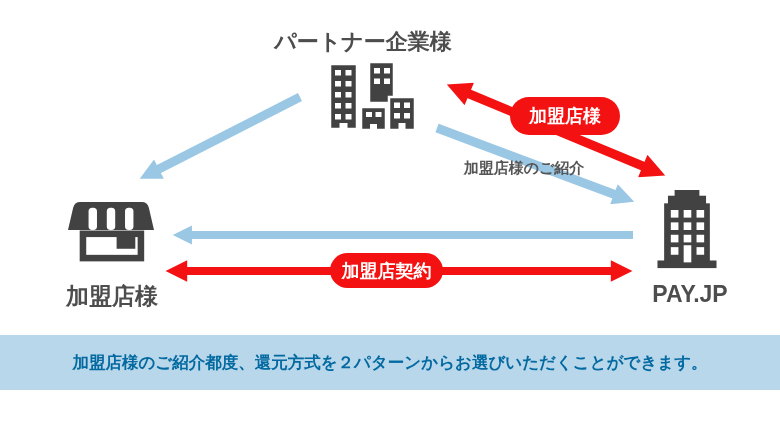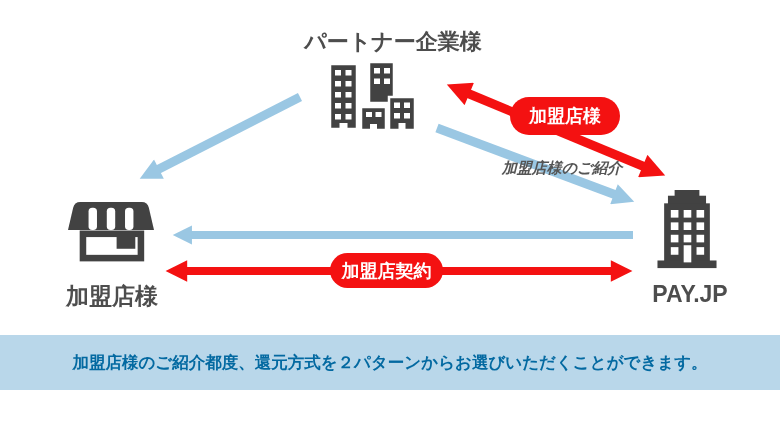--- a/index.html
+++ b/index.html
@@ -46,23 +46,23 @@
     font-weight: bold;
     font-size: 18px;
     display: flex;
     align-items: center;
     justify-content: center;
     white-space: nowrap;
   }
   .pill-agency   { left: 510px; top: 97px;  width: 110px; height: 38px; border-radius: 19px; }
   .pill-merchant { left: 330px; top: 253px; width: 113px; height: 35px; border-radius: 20px; }
   .label-intro-dev        { left: 150px; top: 121px; width: 160px; }
-  .label-merchant-referral{ left: 484px; top: 159px; width: 156px; font-style: italic; }
+  .label-merchant-referral{ left: 446px; top: 159px; width: 156px; }
   .label-sales-payment    { left: 318px; top: 221px; width: 140px; font-size: 15.5px; }
-  .title-partner  { left: 268px; top: 27px;  width: 250px; text-align: center; }
+  .title-partner  { left: 238px; top: 27px;  width: 250px; text-align: center; }
   .title-merchant { left: 52px;  top: 281px; width: 120px; font-size: 23px; }
   .title-payjp    { left: 635px; top: 281px; width: 110px; font-size: 23px; }
   .banner {
     position: absolute;
     left: 0; top: 335px;
     width: 780px; height: 55px;
     background: #b9d7ea;
     z-index: 5;
     display: flex;
     align-items: center;

